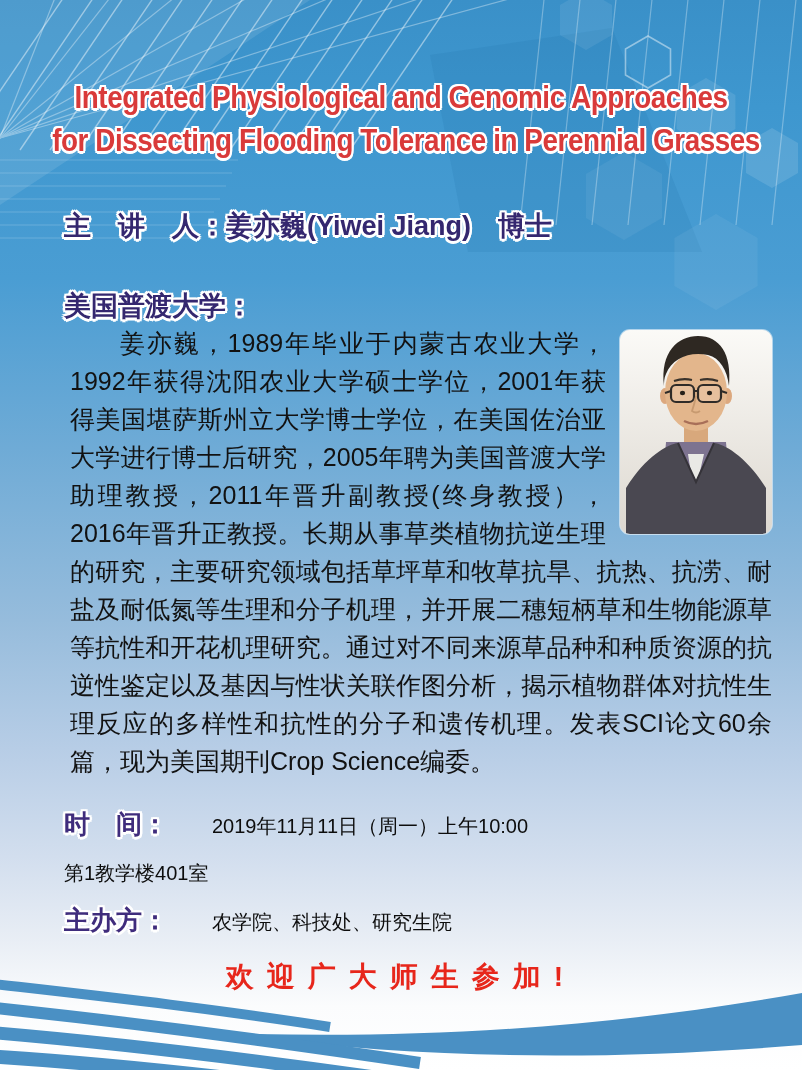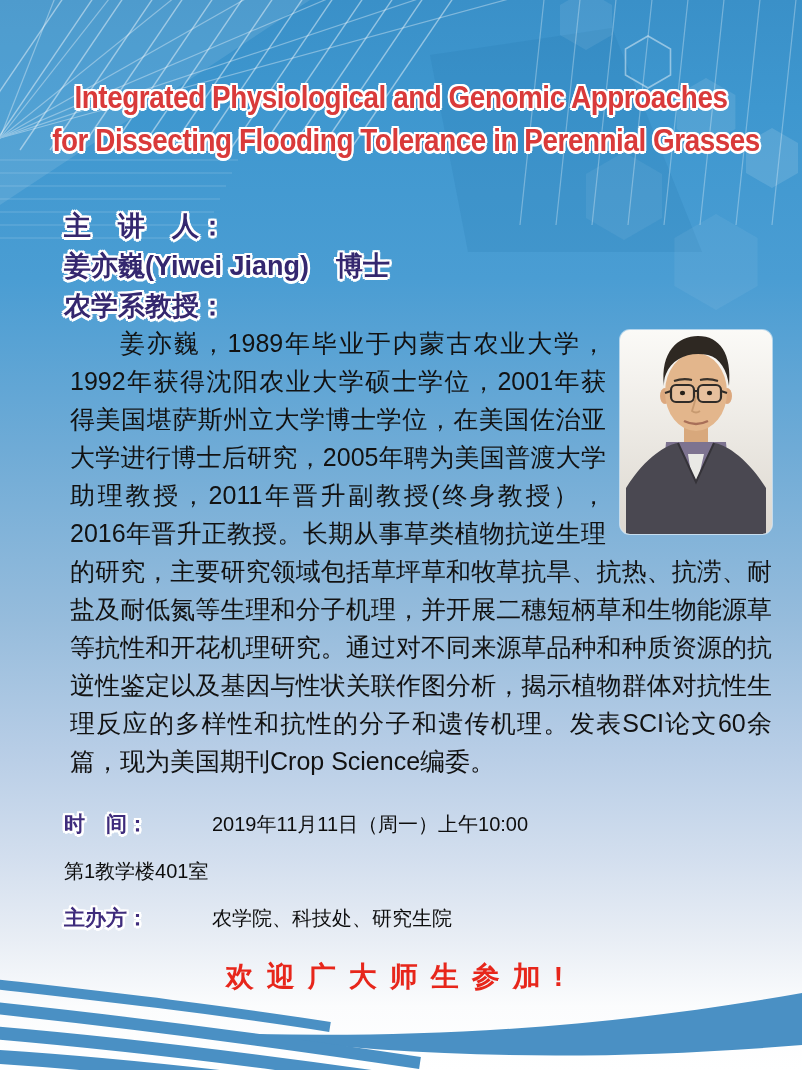--- a/index.html
+++ b/index.html
@@ -30,21 +30,21 @@
     text-align: center;
     font-weight: bold;
     font-size: 32px; line-height: 43px;
     color: #d93a3a;
     transform: scaleX(0.87); transform-origin: 50% 0;
     letter-spacing: -0.5px;
     white-space: nowrap;
   }
 
   .speaker-block { position:absolute; top:206px; left:64px; width:700px; }
-  .row { display:flex; align-items:flex-start;flex-direction:column; }
+  .row { display:flex; align-items:flex-start; }
   .hd-purple {
     color:#34276f; font-weight:bold; font-size:27px; line-height:40px;
   }
   .label-col { min-width:150px; }
   .speaker-line2 { margin-left:150px; }
   .bio-label { position:absolute; top:286px; left:64px; }
 
   .bio {
     position:absolute; top:324px; left:70px; width:702px;
     font-size:25px; line-height:38px; color:#121212;
@@ -57,21 +57,21 @@
     margin:6px 0 12px 14px;
     border-radius:10px; overflow:hidden;
     box-shadow: 0 0 0 1px rgba(255,255,255,.55);
     background:#efece7;
   }
   .photo-frame svg { display:block; width:100%; height:100%; }
 
   .details { position:absolute; top:806px; left:64px; width:700px; }
   .detail-row { display:flex; align-items:baseline; margin-bottom:11px; }
   .detail-label {
-    min-width:148px; color:#3f2c7c; font-weight:bold; font-size:21px; line-height:36px;
+    min-width:148px; color:#3f2c7c; font-weight:bold; font-size:26px; line-height:36px;
   }
   .detail-value { color:#0d0d0d; font-weight:normal; font-size:20px; line-height:36px; }
 
   .welcome {
     position:absolute; top:958px; left:0; width:802px;
     text-align:center;
     color:#e7261b; font-weight:bold; font-size:28px;
     letter-spacing:13px;
     z-index: 3;
   }
@@ -141,21 +141,21 @@
     <div>for Dissecting Flooding Tolerance in Perennial Grasses</div>
   </div>
 
   <div class="speaker-block">
     <div class="row">
       <span class="hd-purple outline-white label-col">主　讲　人：</span>
       <span class="hd-purple outline-white">姜亦巍(Yiwei Jiang)　博士</span>
     </div>
   </div>
 
-  <div class="hd-purple outline-white bio-label">农学系教授：</div>
+  <div class="hd-purple outline-white bio-label">美国普渡大学：</div>
 
   <div class="bio">
     <figure class="photo-frame">
       <svg viewBox="0 0 152 204" aria-hidden="true">
         <defs>
           <linearGradient id="pbg" x1="0" y1="0" x2="0" y2="1">
             <stop offset="0" stop-color="#fbfaf7"></stop>
               <stop offset="1" stop-color="#ddd8d0"></stop>
           </linearGradient>
         </defs>

